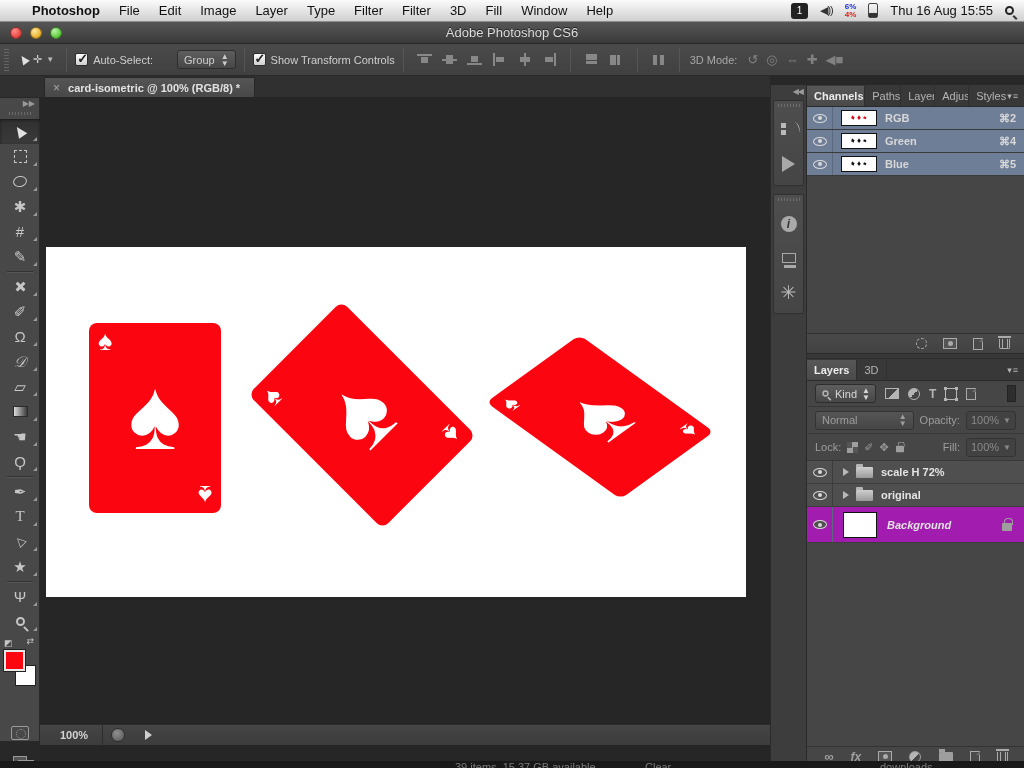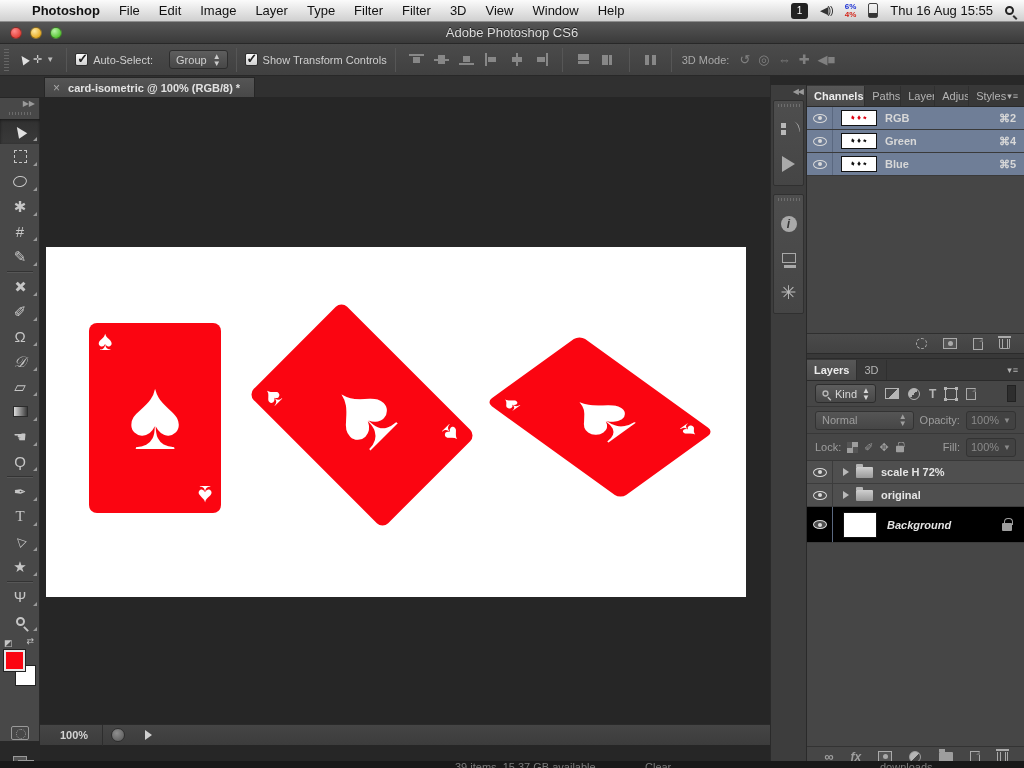--- a/index.html
+++ b/index.html
@@ -218,21 +218,21 @@
   .layer-row { height:23px; display:flex; align-items:center; background:#4f4f4f; border-bottom:1px solid #3c3c3c; }
   .layer-row .eye-cell { border-right:1px solid #3c3c3c; }
   .layer-row .i-eye, .bg-row .i-eye { background:#4f4f4f; }
   .i-tri { width:0; height:0; border-top:4px solid transparent; border-bottom:4px solid transparent;
     border-left:6px solid #b9b9b9; margin:0 7px 0 10px; }
   .i-folder { width:17px; height:11px; background:linear-gradient(#cfcfcf,#9a9a9a); border-radius:1px;
     position:relative; margin-right:8px; }
   .i-folder::before { content:""; position:absolute; left:0; top:-3px; width:7px; height:3px;
     background:#b5b5b5; border-radius:1px 1px 0 0; }
   .layer-name { font-weight:bold; color:#e4e4e4; }
-  .bg-row { height:36px; display:flex; align-items:center; background:#000000; border-bottom:1px solid #3c3c3c; }
+  .bg-row { height:36px; display:flex; align-items:center; background:#a21caf; border-bottom:1px solid #3c3c3c; }
   .bg-thumb { width:34px; height:26px; background:#fff; border:1px solid #111; margin:0 10px; }
   .bg-name { font-style:italic; font-weight:bold; color:#e4e4e4; }
   .bg-lock { margin-left:auto; margin-right:12px; }
   #layers-bottom { position:absolute; bottom:2px; left:0; width:218px; height:20px;
     display:flex; align-items:center; justify-content:space-evenly; background:#464646; border-top:1px solid #333; }
   .i-link { color:#9e9e9e; font-size:13px; font-weight:bold; }
   .i-fx { color:#9e9e9e; font-size:12px; font-style:italic; font-weight:bold; }
   .i-foldersm { width:14px; height:10px; background:#9e9e9e; border-radius:1px; position:relative; }
   .i-foldersm::before { content:""; position:absolute; left:0; top:-3px; width:6px; height:3px; background:#9e9e9e; }
 
@@ -247,21 +247,21 @@
   <span class="apple"></span>
   <span class="mitem app">Photoshop</span>
   <span class="mitem">File</span>
   <span class="mitem">Edit</span>
   <span class="mitem">Image</span>
   <span class="mitem">Layer</span>
   <span class="mitem">Type</span>
   <span class="mitem">Filter</span>
   <span class="mitem">Filter</span>
   <span class="mitem">3D</span>
-  <span class="mitem">View</span>
+  <span class="mitem">Fill</span>
   <span class="mitem">Window</span>
   <span class="mitem">Help</span>
   <span class="spacer"></span>
   <span class="mb-status">
     <span class="kbd-badge">1</span>
     <span class="speaker">◀))</span>
     <span class="cpu">
       <span class="t">6%</span>
       <span class="b">4%</span>
     </span>
@@ -281,21 +281,21 @@
 <div id="optionsbar">
   <span class="vgrip"></span>
   <span class="toolpreset">
     <span class="i-cursor" style="transform:rotate(-35deg) scale(.8)"></span>
     <span style="color:#ccc;font-size:11px">✛</span>
     <span class="caret">▼</span>
   </span>
   <span class="opt-sep"></span>
   <span class="checkbox"></span>
   <span>Auto-Select:</span>
-  <span class="selectbox" style="margin-left:16px">
+  <span class="selectbox" style="margin-left:24px">
     <span>Group</span>
     <span class="ud">▲<br>▼</span>
   </span>
   <span class="opt-sep"></span>
   <span class="checkbox"></span>
   <span>Show Transform Controls</span>
   <span class="opt-sep"></span>
   <span class="alico al-t"></span>
   <span class="alico al-m"></span>
   <span class="alico al-b"></span>

